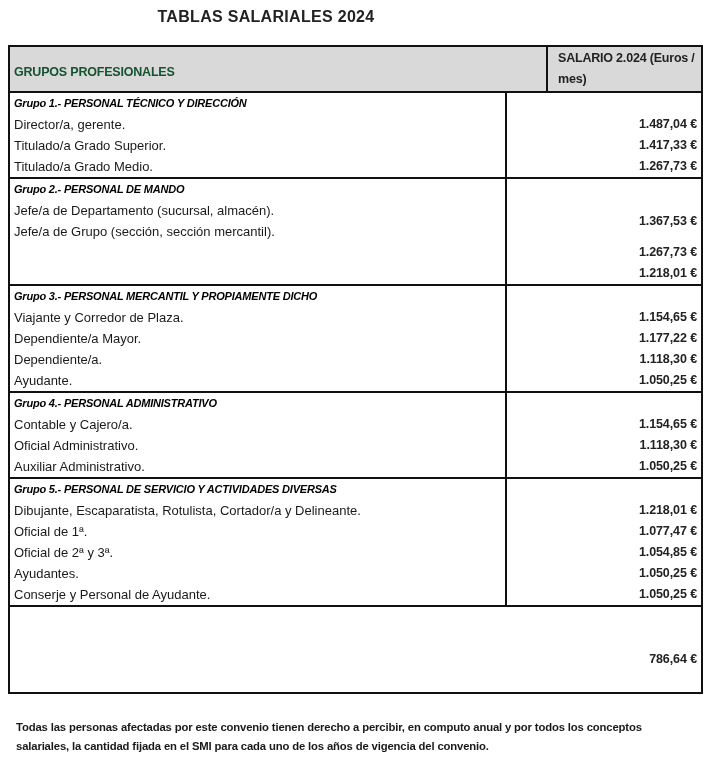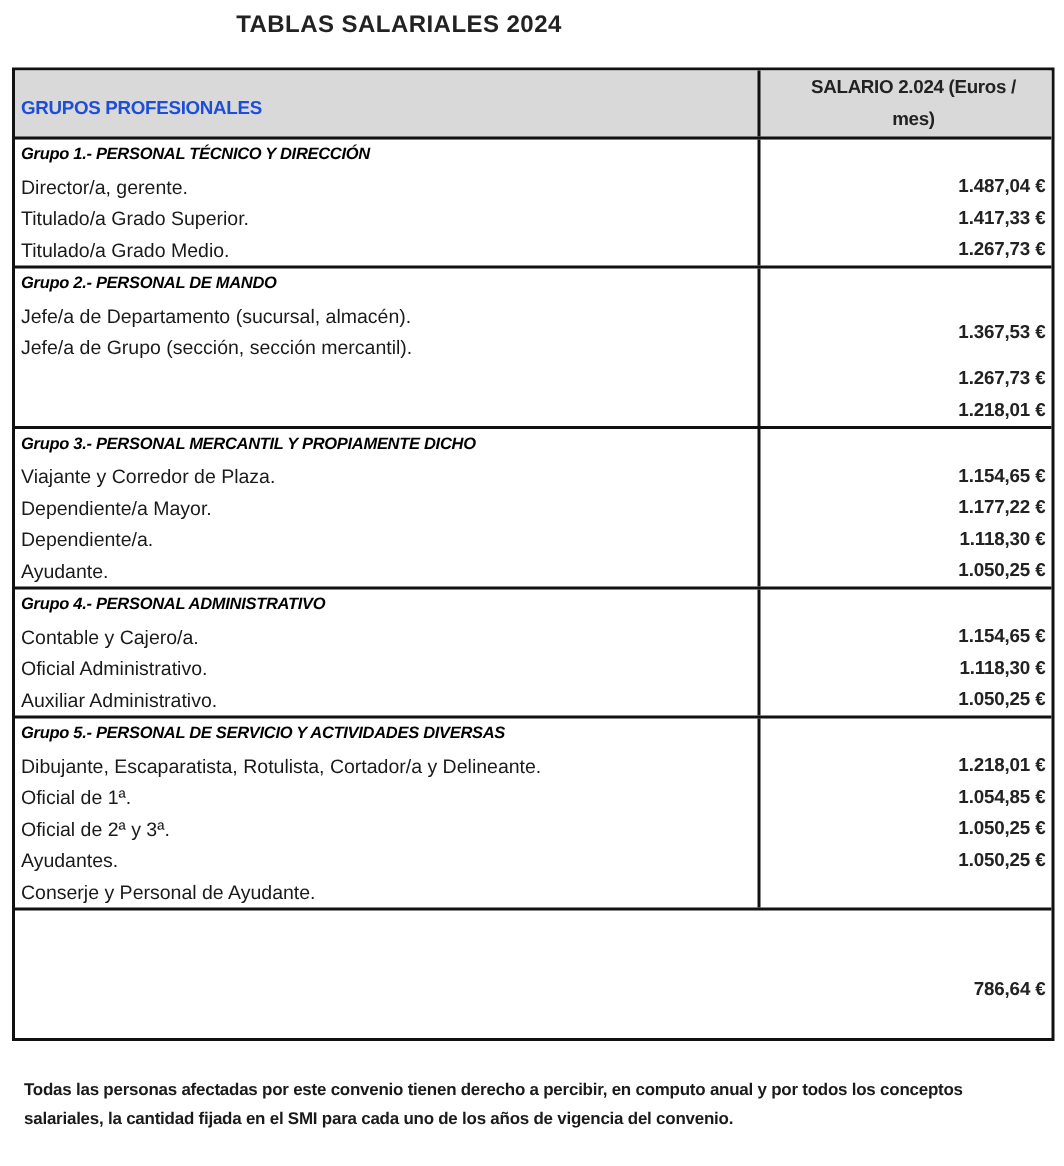--- a/index.html
+++ b/index.html
@@ -14,26 +14,26 @@
   }
   .tbl {
     position: absolute; left: 8px; top: 45px; width: 695px;
     border: 2px solid #111; box-sizing: border-box;
   }
   .hdr {
     display: flex; background: #d9d9d9; height: 46px;
     border-bottom: 2px solid #111; box-sizing: border-box;
   }
   .hdr .c1 {
-    width: 497px; border-right: 2px solid #111; box-sizing: border-box;
+    width: 538px; border-right: 2px solid #111; box-sizing: border-box;
     display: flex; align-items: center; padding-left: 4px; padding-top: 5px;
-    font-weight: bold; font-size: 12.5px; color: #1d4ed8; letter-spacing: -0.2px;
+    font-weight: bold; font-size: 12.5px; color: #14532d; letter-spacing: -0.2px;
   }
   .hdr .c2 {
-    flex: 1; text-align: center; font-weight: bold; font-size: 12.5px;
+    flex: 1; text-align: left; font-weight: bold; font-size: 12.5px;
     line-height: 21px; padding-top: 1px; color: #222; padding-left: 10px; letter-spacing: -0.2px;
   }
   .grp { display: flex; border-bottom: 2px solid #111; box-sizing: border-box; }
   .grp:last-child { border-bottom: none; }
   .grp .c1 { width: 497px; border-right: 2px solid #111; box-sizing: border-box; padding-left: 4px; }
   .grp .c2 { flex: 1; padding-right: 4px; }
   .row { height: 21px; line-height: 21px; font-size: 13px; white-space: nowrap; }
   .row.gt { font-weight: bold; font-size: 11px; letter-spacing: -0.2px; color: #000000; font-style: italic; }
   .row.wrap { height: 42px; line-height: 21px; white-space: normal; }
   .val { text-align: right; font-weight: bold; font-size: 12.5px; color: #222; letter-spacing: -0.1px; }
@@ -125,20 +125,21 @@
       <div class="row gt">Grupo 5.- PERSONAL DE SERVICIO Y ACTIVIDADES DIVERSAS</div>
       <div class="row">Dibujante, Escaparatista, Rotulista, Cortador/a y Delineante.</div>
       <div class="row">Oficial de 1ª.</div>
       <div class="row">Oficial de 2ª y 3ª.</div>
       <div class="row">Ayudantes.</div>
       <div class="row">Conserje y Personal de Ayudante.</div>
     </div>
     <div class="c2">
       <div class="row"></div>
       <div class="row val">1.218,01 €</div>
+      <div class="row val">1.077,47 €</div>
       <div class="row val">1.054,85 €</div>
       <div class="row val">1.050,25 €</div>
       <div class="row val">1.050,25 €</div>
     </div>
   </div>
 
   <div class="grp">
     <div class="c2">
       <div class="row"></div>
       <div class="row"></div>

